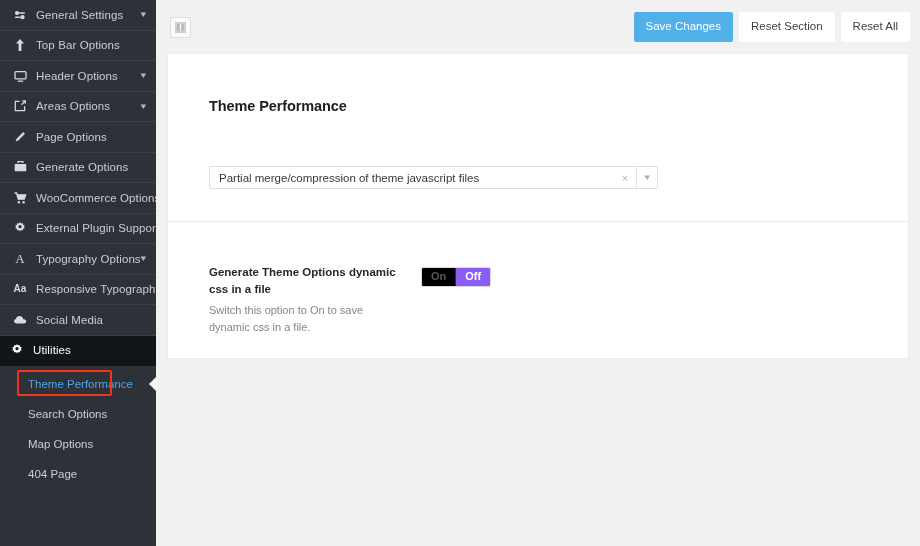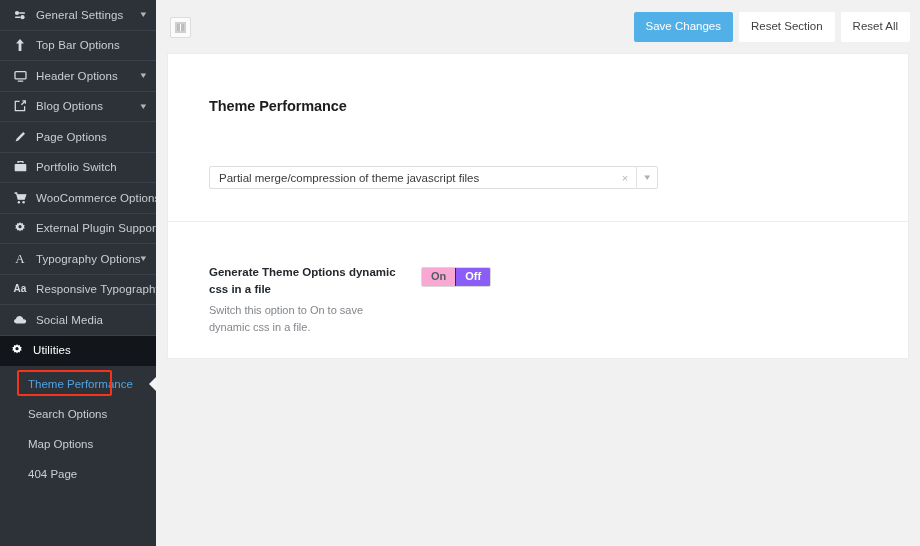--- a/index.html
+++ b/index.html
@@ -267,21 +267,21 @@
     font-size: 11px;
     font-weight: bold;
     line-height: 1;
     display: flex;
     align-items: center;
     justify-content: center;
     padding: 0 9px;
     cursor: pointer;
     user-select: none;
   }
-  .switch .opt.off-state { background: #f9a8d4; color: #555a5f; }
+  .switch .opt.off-state { background: #000000; color: #555a5f; }
   .switch .opt.on-state  { background: #8b5cf6; color: #ffffff; border-left: 1px solid #2d3238; }
 </style>
 </head>
 <body>
 
 <div class="app">
 
   <nav class="sidebar">
 
     <div class="nav-item">
@@ -319,41 +319,41 @@
 
 
     <div class="nav-item">
       <span class="nav-ico">
         <svg width="12" height="12" viewBox="0 0 12 12" fill="none" stroke="#d7dbe0" stroke-width="1.25">
             <path d="M10.6 6.3v4.2H1.3V1.4h4.3"></path>
             <path d="M7.4 4.8 11 1.2"></path>
             <path d="M8.4.8h2.9v2.9"></path>
           </svg>
       </span>
-      <span class="nav-label">Blog Options</span>
+      <span class="nav-label">Areas Options</span>
       <span class="nav-chev">▾</span>
     </div>
 
     <div class="nav-item">
       <span class="nav-ico">
         <svg width="12" height="12" viewBox="0 0 12 12" fill="#d7dbe0">
             <path d="M9.2.9 11 2.7 4.3 9.4 1.6 10.4 2.6 7.7Z"></path>
           </svg>
       </span>
       <span class="nav-label">Page Options</span>
     </div>
 
     <div class="nav-item">
       <span class="nav-ico">
         <svg width="13" height="12" viewBox="0 0 13 12" fill="#d7dbe0">
             <path d="M4.6 2.1V1.3h3.8v.8h1.3V.9c0-.5-.4-.8-.8-.8H4.1c-.5 0-.8.3-.8.8v1.2z"></path>
             <rect x=".7" y="2.9" width="11.6" height="7.4" rx=".9"></rect>
           </svg>
       </span>
-      <span class="nav-label">Portfolio Switch</span>
+      <span class="nav-label">Generate Options</span>
     </div>
 
     <div class="nav-item">
       <span class="nav-ico">
         <svg width="13" height="12" viewBox="0 0 13 12" fill="#d7dbe0">
             <path d="M.6 1h2l1.6 6.2h6l1.5-4.4H3.6"></path>
             <circle cx="4.9" cy="10.3" r="1.2"></circle>
             <circle cx="9.6" cy="10.3" r="1.2"></circle>
             <path d="M.6 1h2l1.6 6.2h6l1.5-4.4H3.6" stroke="#d7dbe0" stroke-width="1.3" fill="none"></path>
           </svg>

